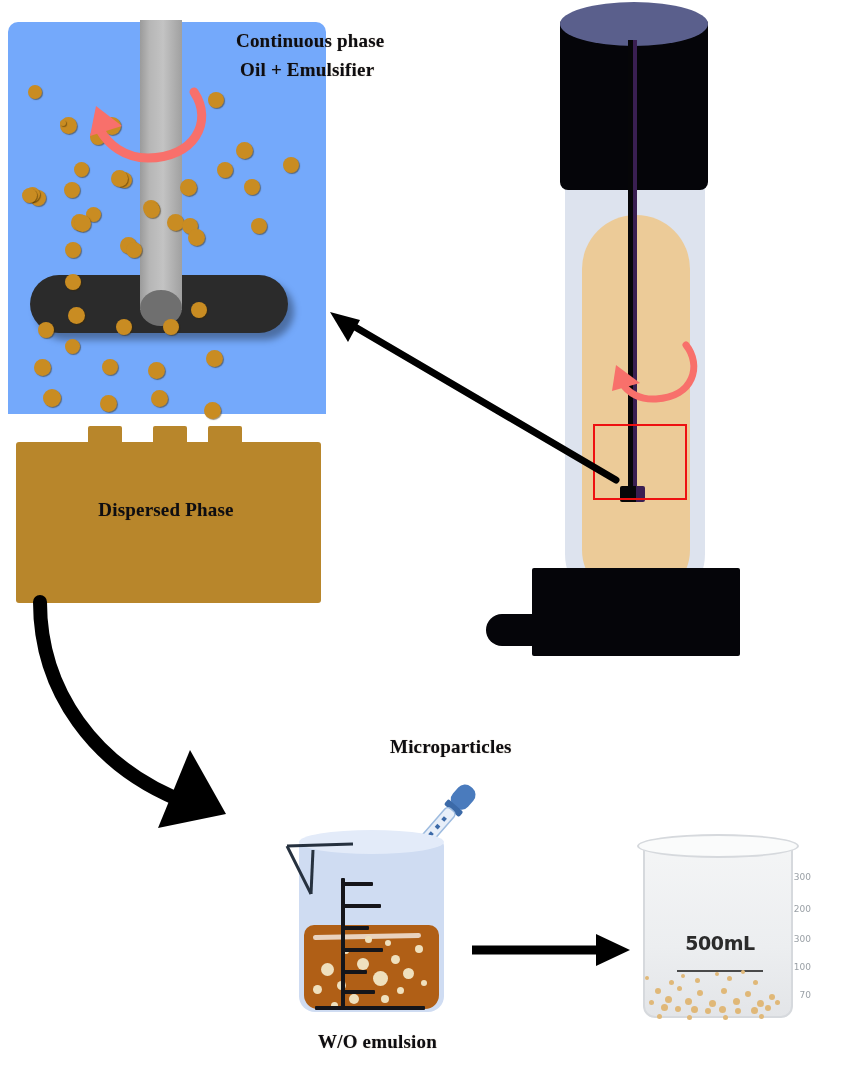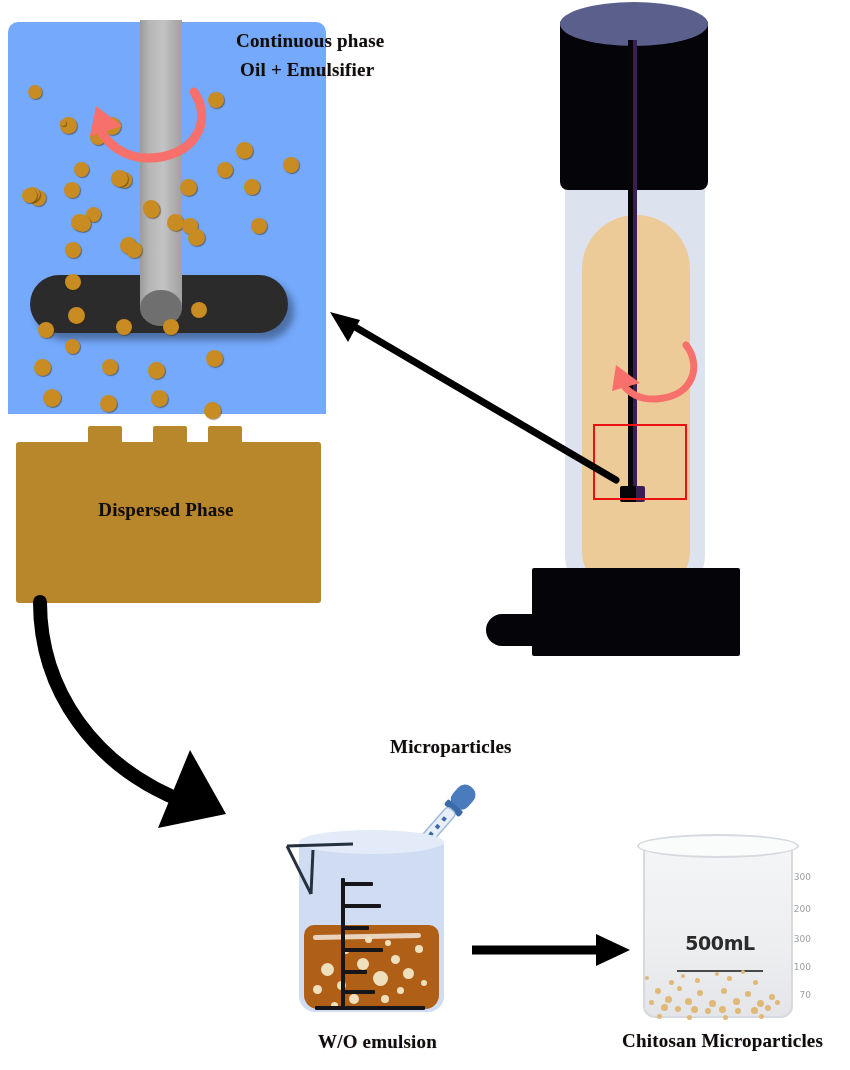--- a/index.html
+++ b/index.html
@@ -355,15 +355,14 @@
     <div class="mp" style="left:90px;top:144px;width:4px;height:4px"></div>
     <div class="mp" style="left:116px;top:142px;width:4px;height:4px"></div>
     <div class="mp" style="left:150px;top:172px;width:5px;height:5px"></div>
     <div class="mp" style="left:32px;top:186px;width:5px;height:5px"></div>
     <div class="mp" style="left:62px;top:187px;width:5px;height:5px"></div>
     <div class="mp" style="left:98px;top:187px;width:5px;height:5px"></div>
     <div class="mp" style="left:134px;top:186px;width:5px;height:5px"></div>
     <div class="mp" style="left:20px;top:148px;width:4px;height:4px"></div>
   </div>
 
-  <div class="label" style="left:622px;top:1029px;font-size:19px;">Chitosan Microparticles</div>
 
 </div>
 
 </body></html>

